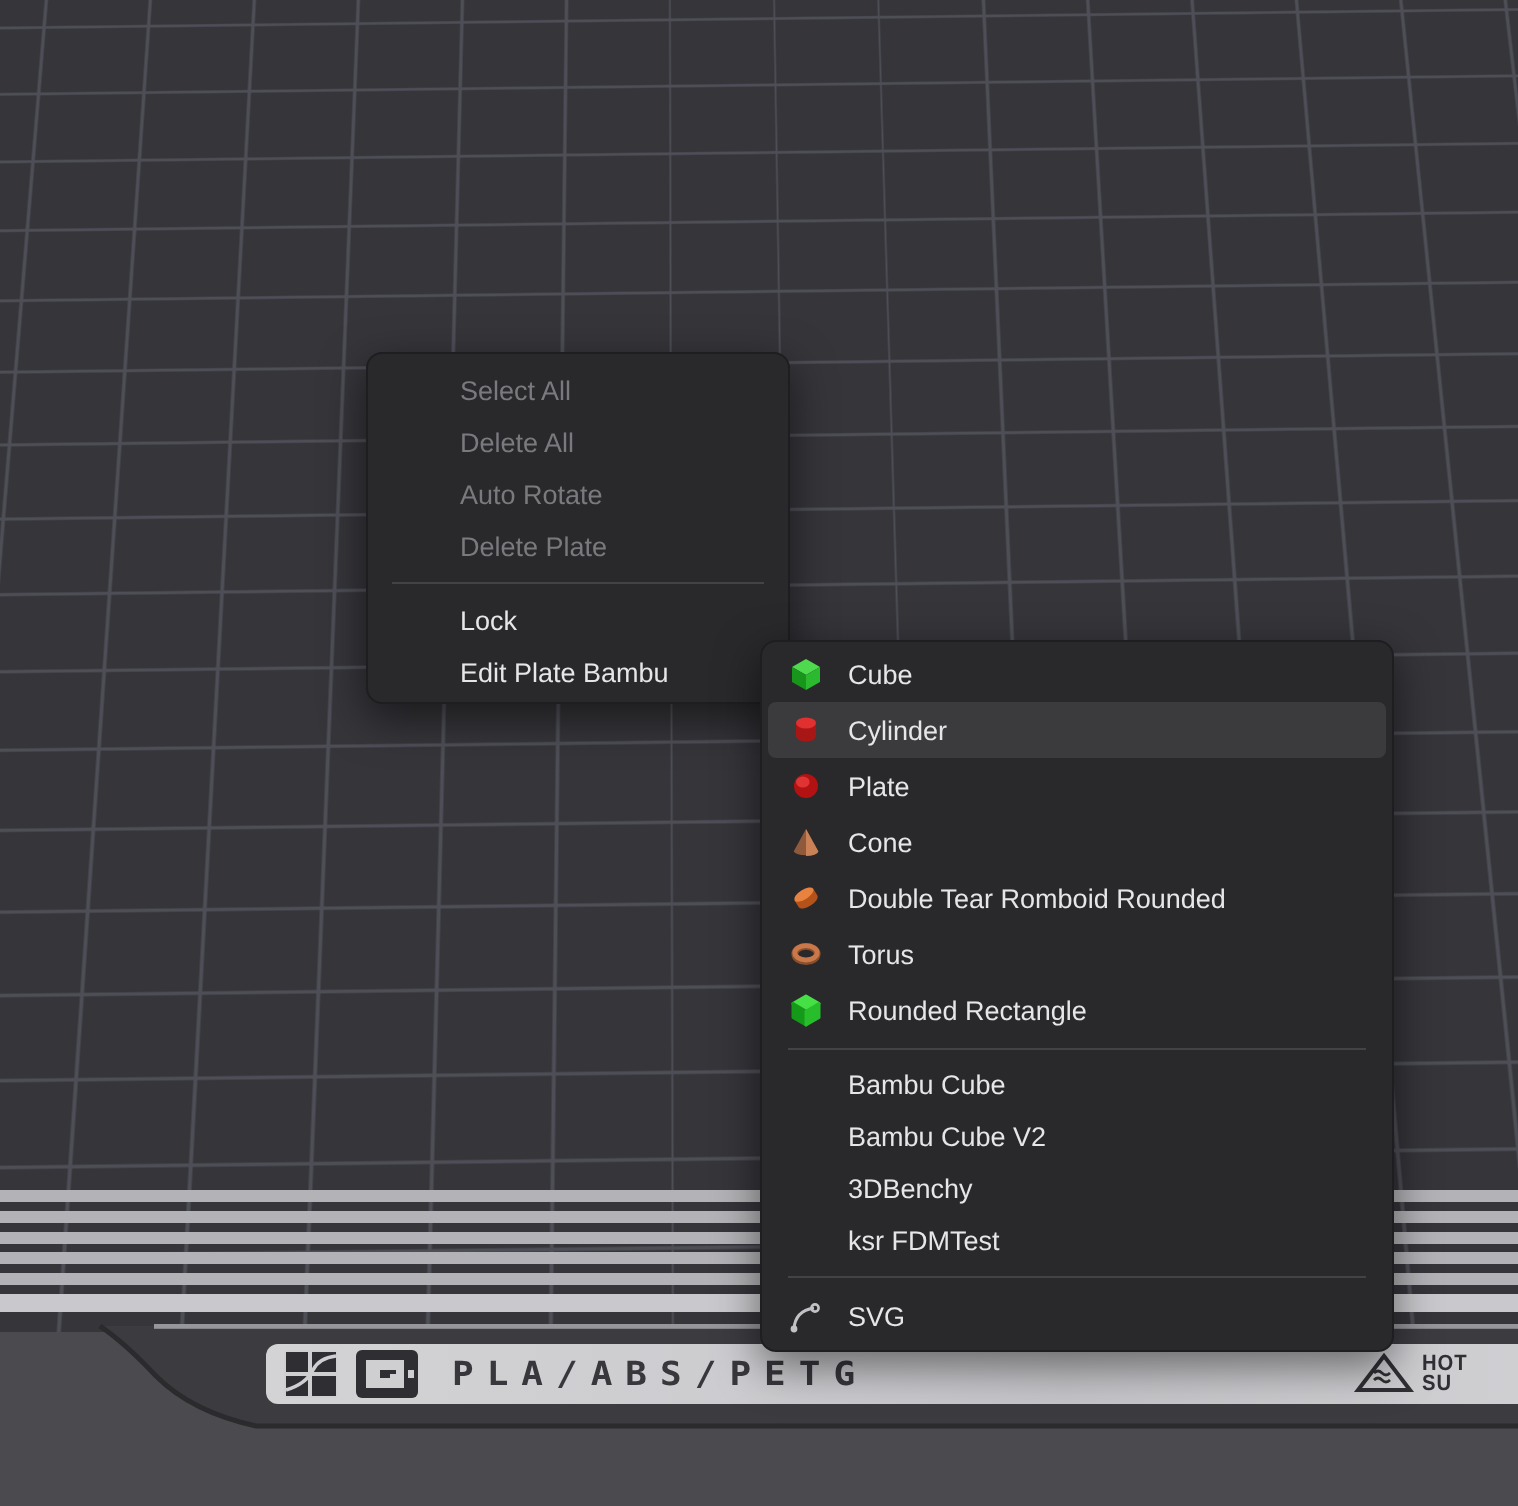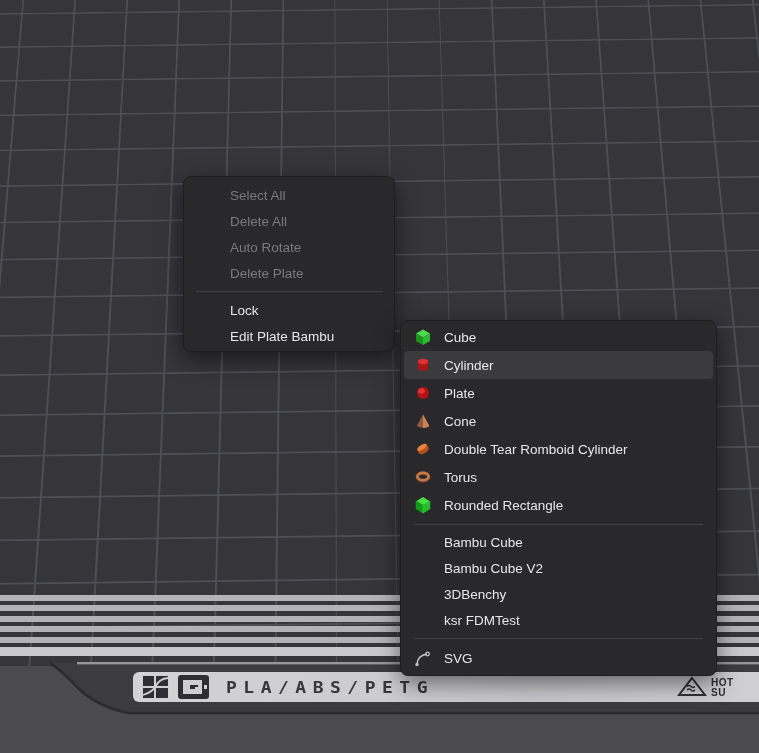--- a/index.html
+++ b/index.html
@@ -51,21 +51,21 @@
     color:#2f2f34;letter-spacing:0.5px;white-space:nowrap;
     font-family:"Liberation Sans",sans-serif;transform:scaleX(0.92);transform-origin:left;
   }
   
   .menu{
     position:absolute;background:#29292c;border:1px solid #1e1e21;
     border-radius:8px;box-shadow:0 7px 22px rgba(0,0,0,0.5);
     box-sizing:border-box;z-index:10;color:#e6e6e8;font-size:13.5px;margin-top:10px;
   }
   .main-menu{left:183px;top:166px;width:212px;padding:5px 4px 2px 4px;}
-  .sub-menu{left:400px;top:310px;width:317px;padding:2px 3px;}
+  .sub-menu{left:380px;top:310px;width:317px;padding:2px 3px;}
   .mrow{
     display:flex;align-items:center;height:26px;border-radius:4px;
     padding:0 10px 0 8px;box-sizing:border-box;white-space:nowrap;
   }
   .srow{height:28px;}
   .srow2{height:26px;}
   .srow3{height:30px;}
   .mrow.disabled{color:#7a7a7e;}
   .mrow.highlight{background:#3b3b3e;}
   .micon{width:34px;flex:0 0 auto;display:flex;align-items:center;}
@@ -192,21 +192,21 @@
 
   <div class="mrow srow">
     <span class="sicon">
       <svg width="18" height="18" viewBox="0 0 18 18">
         <g transform="rotate(-32 9 9)">
           <path d="M3.5 7 V11 a5.5 2.4 0 0 0 11 0 V7 Z" fill="#b5521a"></path>
           <ellipse cx="9" cy="7" rx="5.5" ry="2.4" fill="#e8823f"></ellipse>
         </g>
       </svg>
     </span>
-    <span class="mlabel">Double Tear Romboid Cylinder</span>
+    <span class="mlabel">Double Tear Romboid Rounded</span>
   </div>
 
 
   <div class="mrow srow">
     <span class="sicon">
       <svg width="18" height="18" viewBox="0 0 18 18">
         <ellipse cx="9" cy="9" rx="5.6" ry="3.8" fill="none" stroke="#8a4f2c" stroke-width="3.4"></ellipse>
         <ellipse cx="9" cy="8.4" rx="5.6" ry="3.6" fill="none" stroke="#c9784a" stroke-width="2.4"></ellipse>
       </svg>
     </span>

